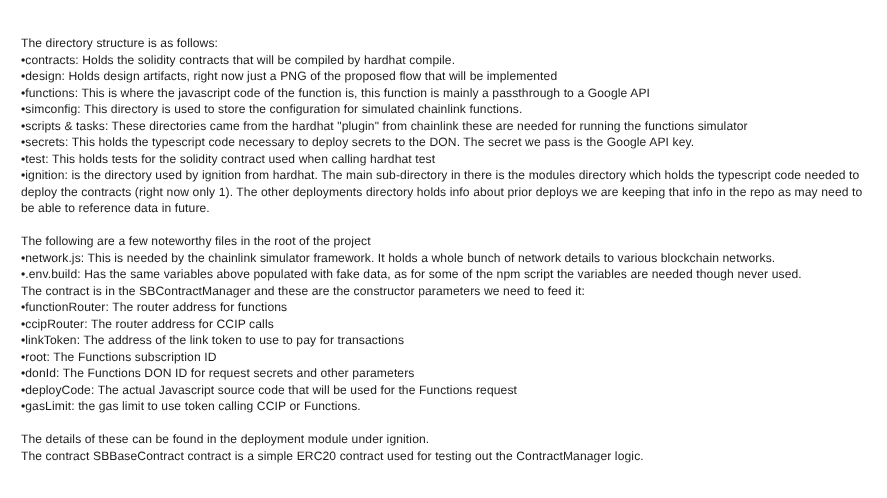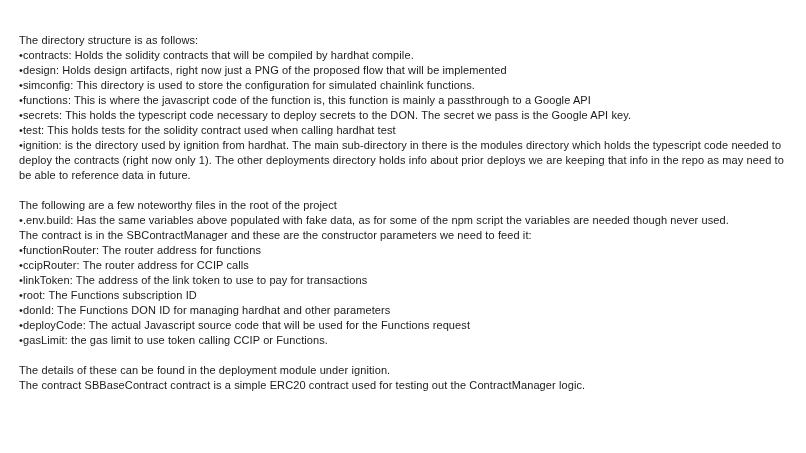--- a/index.html
+++ b/index.html
@@ -34,33 +34,35 @@
   }
 </style>
 </head>
 <body>
 
 <div class="page">
   <div class="textblock">
     <div class="line">The directory structure is as follows:</div>
     <div class="line">•contracts: Holds the solidity contracts that will be compiled by hardhat compile.</div>
     <div class="line">•design: Holds design artifacts, right now just a PNG of the proposed flow that will be implemented</div>
+    <div class="line">•functions: This is where the javascript code of the function is, this function is mainly a passthrough to a Google API</div>
     <div class="line">•simconfig: This directory is used to store the configuration for simulated chainlink functions.</div>
-    <div class="line">•functions: This is where the javascript code of the function is, this function is mainly a passthrough to a Google API</div>
+    <div class="line">•scripts &amp; tasks: These directories came from the hardhat "plugin" from chainlink these are needed for running the functions simulator</div>
     <div class="line">•secrets: This holds the typescript code necessary to deploy secrets to the DON. The secret we pass is the Google API key.</div>
     <div class="line">•test: This holds tests for the solidity contract used when calling hardhat test</div>
     <div class="line">•ignition: is the directory used by ignition from hardhat. The main sub-directory in there is the modules directory which holds the typescript code needed to deploy the contracts (right now only 1). The other deployments directory holds info about prior deploys we are keeping that info in the repo as may need to be able to reference data in future.</div>
     <div class="line"></div>
     <div class="line">The following are a few noteworthy files in the root of the project</div>
+    <div class="line">•network.js: This is needed by the chainlink simulator framework. It holds a whole bunch of network details to various blockchain networks.</div>
     <div class="line">•.env.build: Has the same variables above populated with fake data, as for some of the npm script the variables are needed though never used.</div>
     <div class="line">The contract is in the SBContractManager and these are the constructor parameters we need to feed it:</div>
     <div class="line">•functionRouter: The router address for functions</div>
     <div class="line">•ccipRouter: The router address for CCIP calls</div>
     <div class="line">•linkToken: The address of the link token to use to pay for transactions</div>
     <div class="line">•root: The Functions subscription ID</div>
-    <div class="line">•donId: The Functions DON ID for managing hardhat and other parameters</div>
+    <div class="line">•donId: The Functions DON ID for request secrets and other parameters</div>
     <div class="line">•deployCode: The actual Javascript source code that will be used for the Functions request</div>
     <div class="line">•gasLimit: the gas limit to use token calling CCIP or Functions.</div>
     <div class="line"></div>
     <div class="line">The details of these can be found in the deployment module under ignition.</div>
     <div class="line">The contract SBBaseContract contract is a simple ERC20 contract used for testing out the ContractManager logic.</div>
   </div>
 </div>
 
 </body></html>

